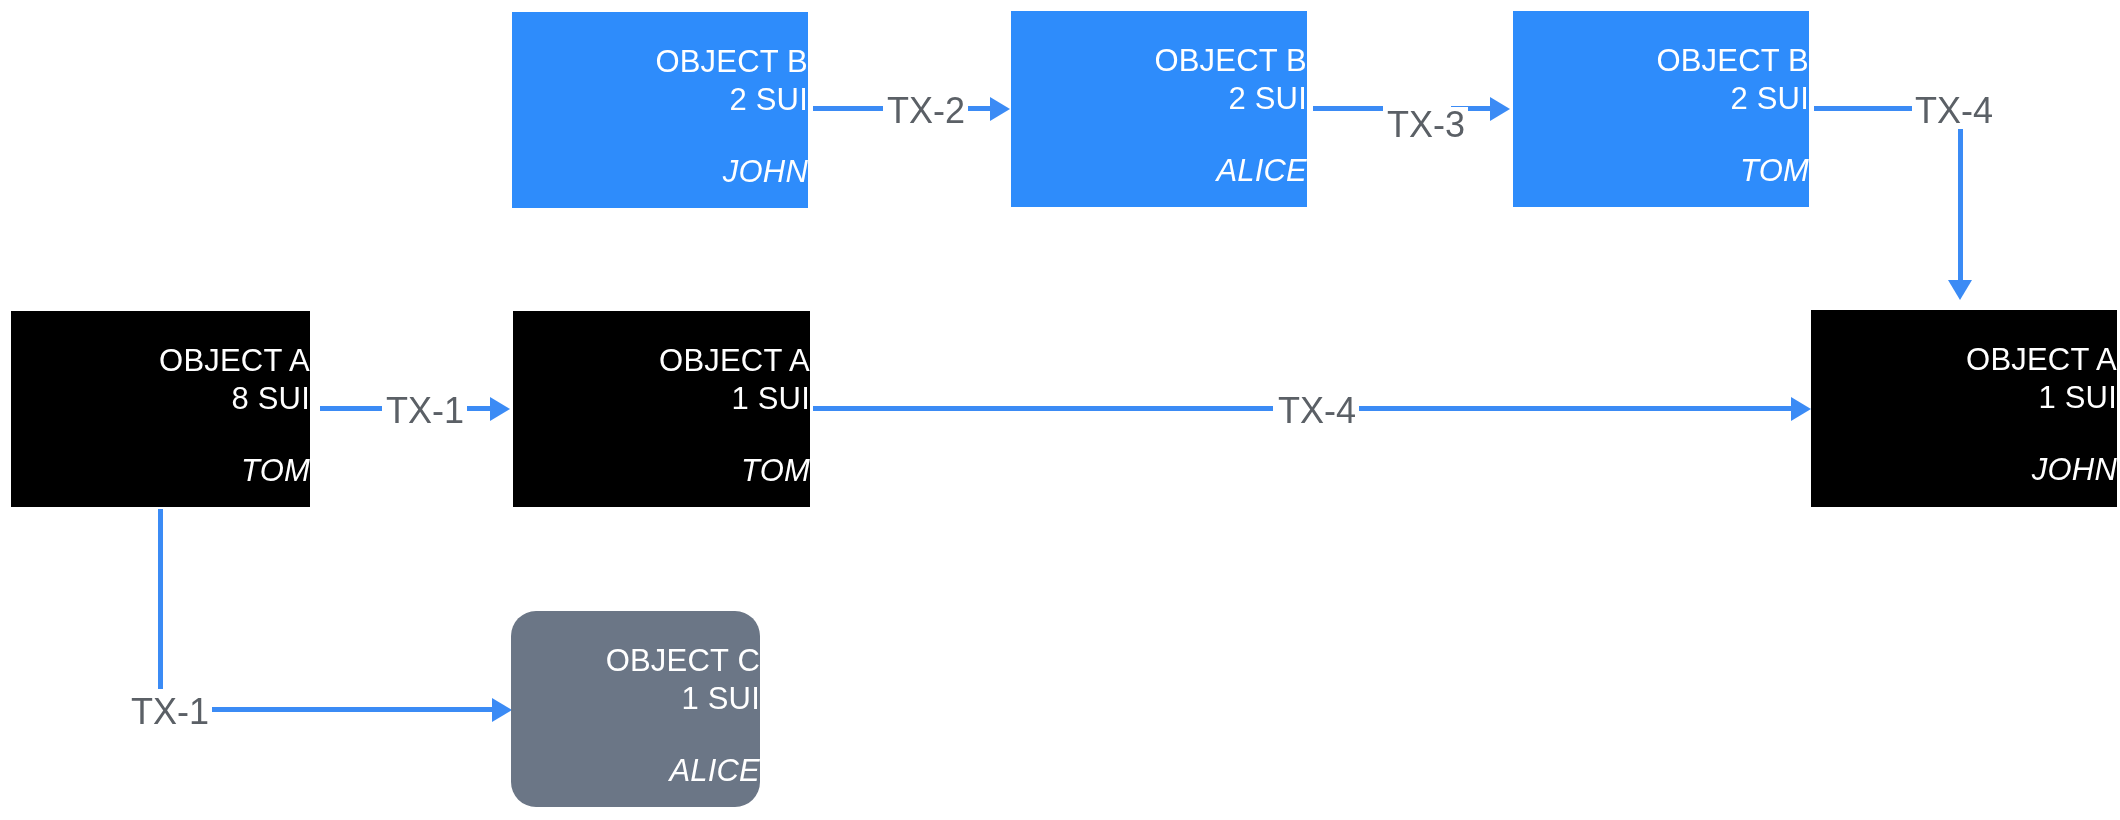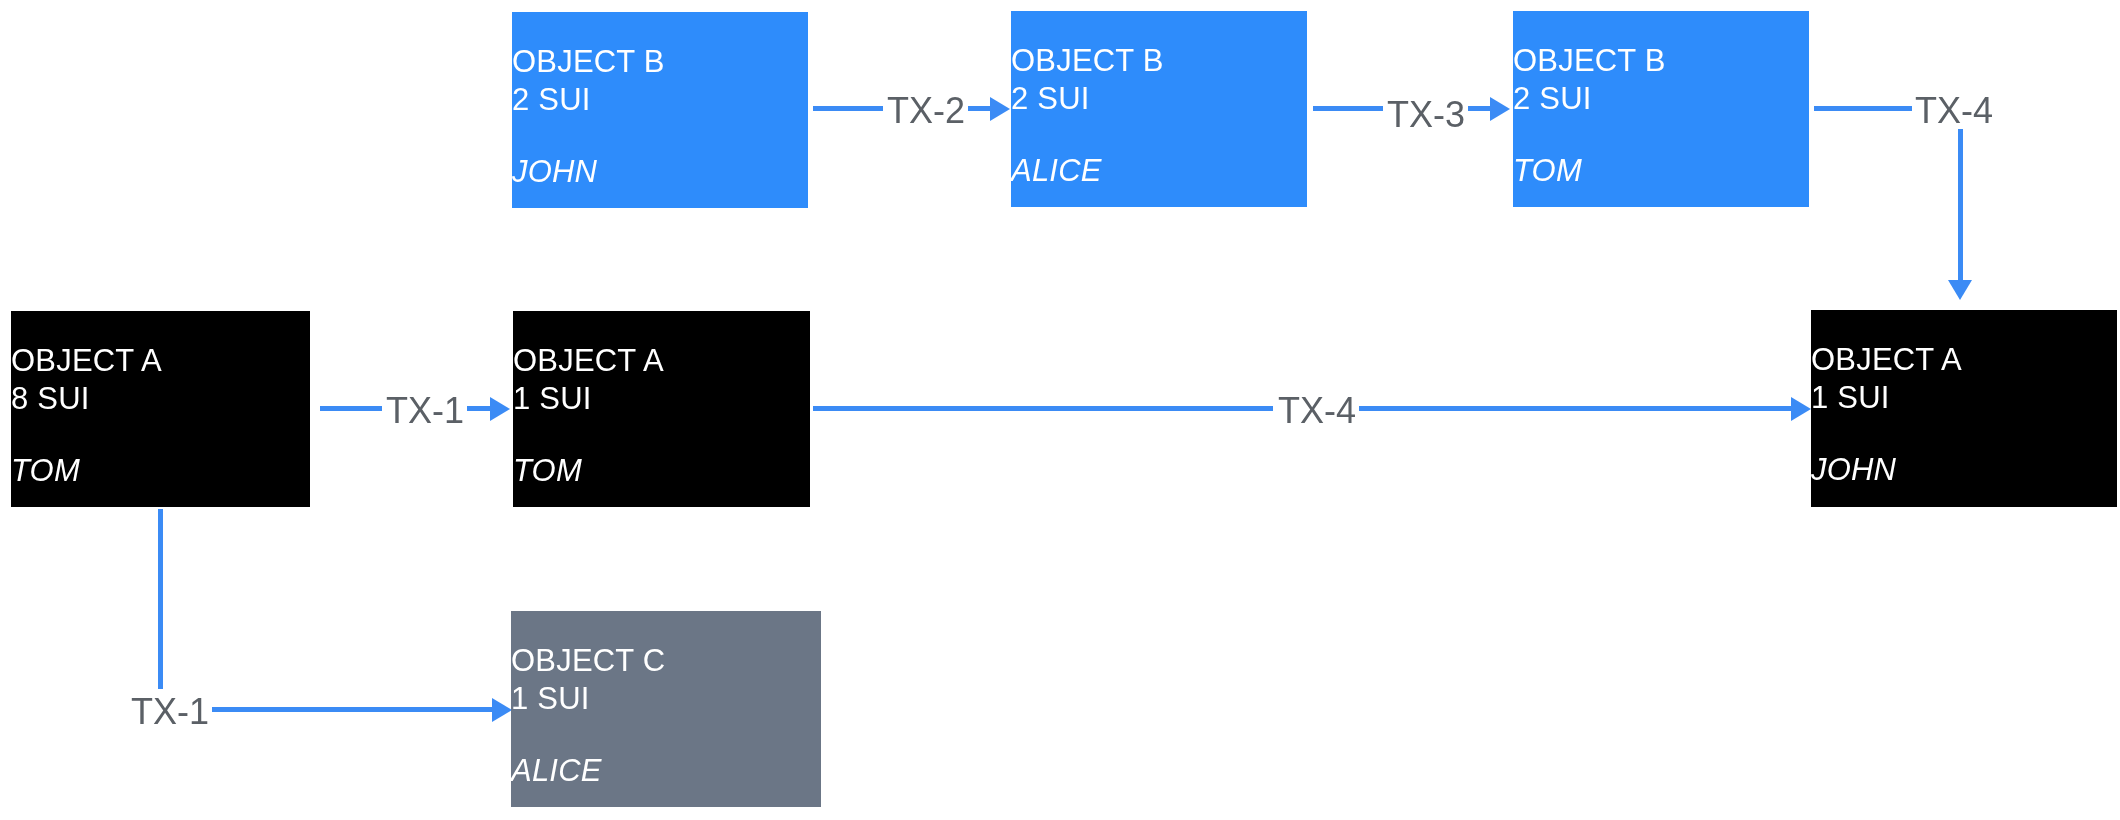--- a/index.html
+++ b/index.html
@@ -16,21 +16,21 @@
     width: 2120px;
     height: 820px;
     background: #ffffff;
     overflow: hidden;
   }
   .node {
     position: absolute;
     box-sizing: border-box;
     display: flex;
     flex-direction: column;
-    align-items: flex-start;
+    align-items: flex-end;
     color: #ffffff;
     font-size: 31px;
     line-height: 1.18;
     letter-spacing: 0.2px;
     z-index: 3;
     padding-top: 32px;
   }
   .node .node-title {
     display: block;
     white-space: nowrap;
@@ -86,21 +86,21 @@
 <div id="canvas">
 
   <div class="edge-line h" style="left:813px; top:106px; width:70px;"></div>
   <div class="edge-line h" style="left:951px; top:106px; width:42px;"></div>
   <div class="arrow-head right" style="left:990px; top:97px;"></div>
   <div class="edge-label" style="left:884px; top:93px;">TX-2</div>
 
   <div class="edge-line h" style="left:1313px; top:106px; width:70px;"></div>
   <div class="edge-line h" style="left:1451px; top:106px; width:42px;"></div>
   <div class="arrow-head right" style="left:1490px; top:97px;"></div>
-  <div class="edge-label" style="left:1384px; top:97px;text-align:center;">TX-3</div>
+  <div class="edge-label" style="left:1384px; top:107px;text-align:center;">TX-3</div>
 
   <div class="edge-line h" style="left:1814px; top:106px; width:98px;"></div>
   <div class="edge-label" style="left:1912px; top:93px;">TX-4</div>
   <div class="edge-line v" style="left:1958px; top:126px; height:155px;"></div>
   <div class="arrow-head down" style="left:1948px; top:280px;"></div>
 
   <div class="edge-line h" style="left:320px; top:406px; width:62px;"></div>
   <div class="edge-line h" style="left:452px; top:406px; width:42px;"></div>
   <div class="arrow-head right" style="left:490px; top:397px;"></div>
   <div class="edge-label" style="left:383px; top:393px;">TX-1</div>
@@ -144,19 +144,19 @@
     <span class="node-amount">1 SUI</span>
     <span class="node-owner">TOM</span>
   </div>
 
   <div class="node" style="left:1811px; top:310px; width:306px; height:197px; background:#000000;">
     <span class="node-title">OBJECT A</span>
     <span class="node-amount">1 SUI</span>
     <span class="node-owner">JOHN</span>
   </div>
 
-  <div class="node" style="left:511px; top:611px; width:310px; height:196px; background:#6b7686;">
+  <div class="node" style="left:511px; top:611px; width:249px; height:196px; background:#6b7686;border-radius:25px;">
     <span class="node-title">OBJECT C</span>
     <span class="node-amount">1 SUI</span>
     <span class="node-owner">ALICE</span>
   </div>
 
 </div>
 
 </body></html>

